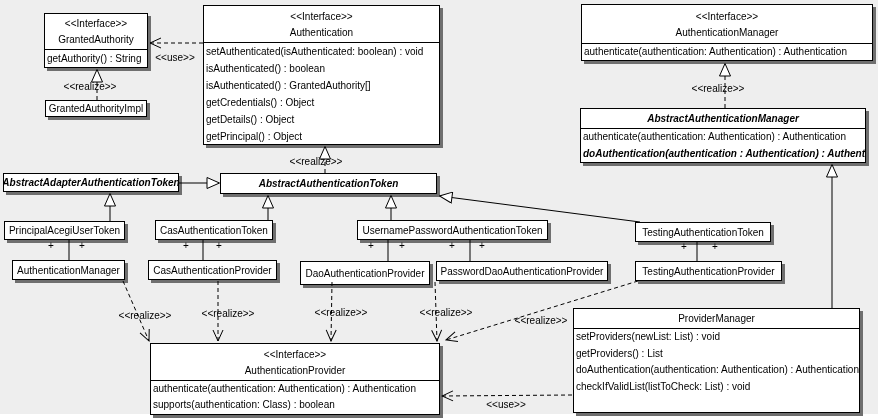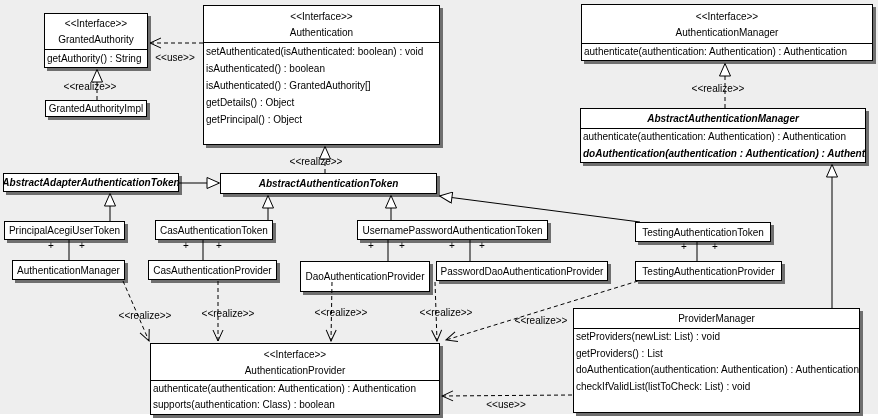--- a/index.html
+++ b/index.html
@@ -37,20 +37,21 @@
   </div>
 
   <div class="box" style="left:203px;top:5px;width:237px;height:140px">
     <div class="hdr" style="height:37px;padding-top:3px">
       <div class="st">&lt;&lt;Interface&gt;&gt;</div>
       <div class="nm">Authentication</div>
     </div>
     <div class="mr">setAuthenticated(isAuthenticated: boolean) : void</div>
     <div class="mr">isAuthenticated() : boolean</div>
     <div class="mr">isAuthenticated() : GrantedAuthority[]</div>
+    <div class="mr">getCredentials() : Object</div>
     <div class="mr">getDetails() : Object</div>
     <div class="mr">getPrincipal() : Object</div>
   </div>
 
   <div class="box" style="left:581px;top:4px;width:292px;height:57px">
     <div class="hdr" style="height:39px;padding-top:4px">
       <div class="st">&lt;&lt;Interface&gt;&gt;</div>
       <div class="nm">AuthenticationManager</div>
     </div>
     <div class="mr" style="height:16px;line-height:16px">authenticate(authentication: Authentication) : Authentication</div>
@@ -84,21 +85,21 @@
   <div class="box single" style="left:635px;top:222px;width:136px;height:20px">
     <span class="nm">TestingAuthenticationToken</span>
   </div>
 
   <div class="box single" style="left:12px;top:260px;width:113px;height:20px">
     <span class="nm">AuthenticationManager</span>
   </div>
   <div class="box single" style="left:148px;top:260px;width:129px;height:20px">
     <span class="nm">CasAuthenticationProvider</span>
   </div>
-  <div class="box single" style="left:300px;top:261px;width:130px;height:31px">
+  <div class="box single" style="left:300px;top:261px;width:130px;height:24px">
     <span class="nm">DaoAuthenticationProvider</span>
   </div>
   <div class="box single" style="left:436px;top:261px;width:172px;height:20px">
     <span class="nm">PasswordDaoAuthenticationProvider</span>
   </div>
   <div class="box single" style="left:635px;top:261px;width:147px;height:20px">
     <span class="nm">TestingAuthenticationProvider</span>
   </div>
 
   <div class="box" style="left:150px;top:343px;width:290px;height:72px">

